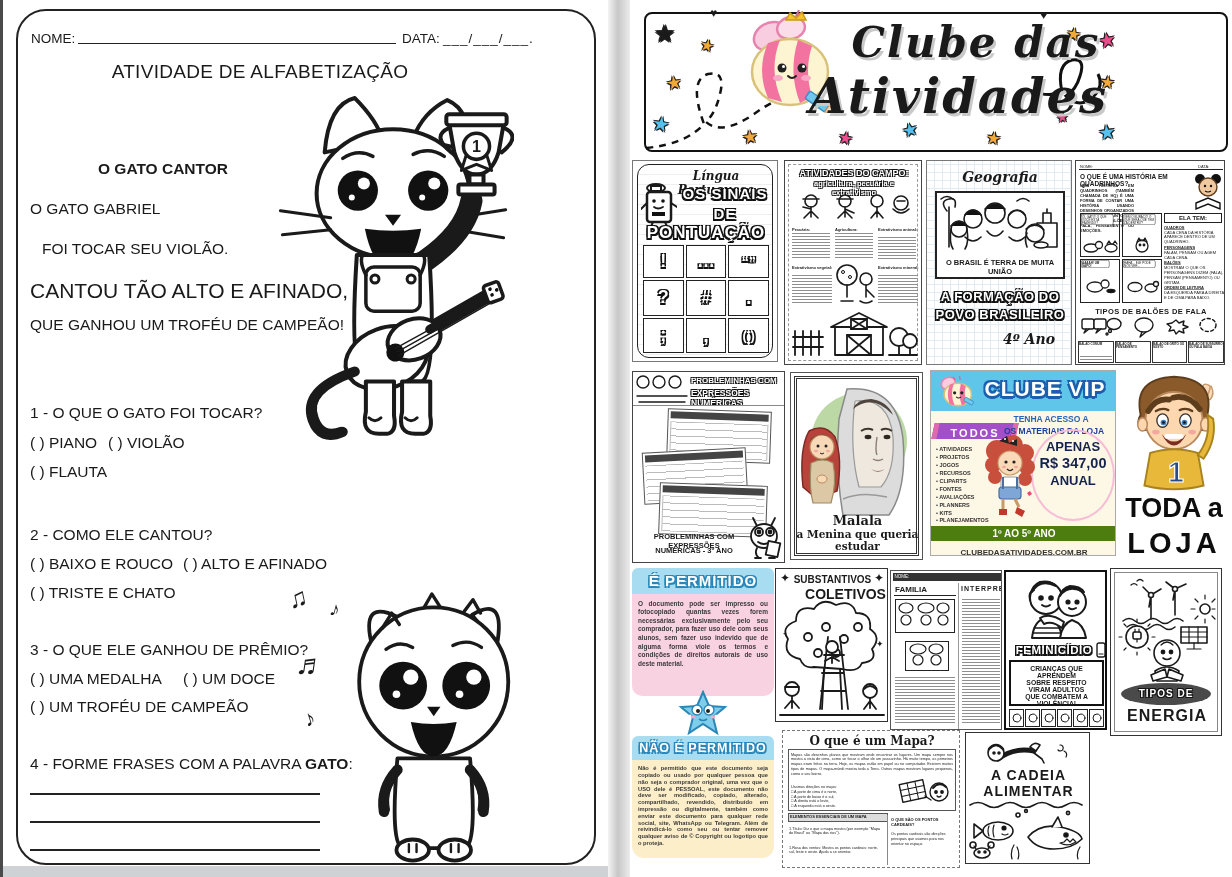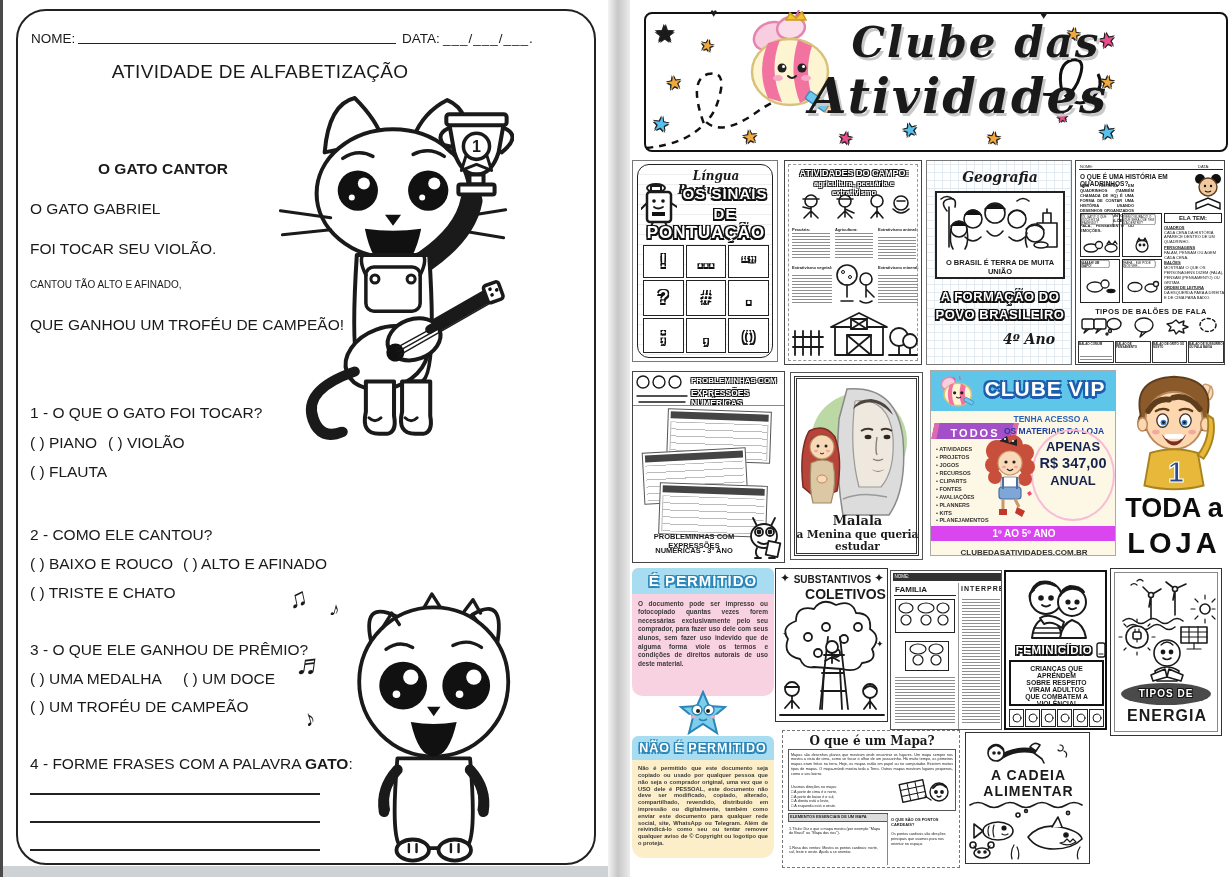--- a/index.html
+++ b/index.html
@@ -32,22 +32,22 @@
 
     <span class="abs" style="left:31px;top:31px;font-size:13.5px">NOME:</span>
     <div class="abs u" style="left:78px;top:27px;width:318px;height:17px"></div>
     <span class="abs" style="left:402px;top:31px;font-size:13.5px">DATA:</span>
     <span class="abs" style="left:443px;top:31px;font-size:13.5px;letter-spacing:1px">___/___/___.</span>
 
     <div class="abs" style="left:60px;top:61px;width:400px;text-align:center;font-size:19px;font-weight:normal;letter-spacing:.3px">ATIVIDADE DE ALFABETIZAÇÃO</div>
 
     <div class="abs" style="left:88px;top:160px;width:150px;text-align:center;font-size:15.5px;font-weight:bold">O GATO CANTOR</div>
     <div class="abs" style="left:30px;top:200px;font-size:15.5px">O GATO GABRIEL</div>
-    <div class="abs" style="left:30px;top:240px;font-size:15.5px">FOI TOCAR SEU VIOLÃO.</div>
-    <div class="abs" style="left:30px;top:279px;font-size:10px">CANTOU TÃO ALTO E AFINADO,</div>
+    <div class="abs" style="left:42px;top:240px;font-size:15.5px">FOI TOCAR SEU VIOLÃO.</div>
+    <div class="abs" style="left:30px;top:279px;font-size:21px">CANTOU TÃO ALTO E AFINADO,</div>
     <div class="abs" style="left:30px;top:316px;font-size:15.5px">QUE GANHOU UM TROFÉU DE CAMPEÃO!</div>
 
     <div class="abs" style="left:30px;top:404px;font-size:15.5px">1 - O QUE O GATO FOI TOCAR?</div>
     <div class="abs" style="left:30px;top:434px;font-size:15.5px">(  ) PIANO</div>
     <div class="abs" style="left:108px;top:434px;font-size:15.5px">(  ) VIOLÃO</div>
     <div class="abs" style="left:30px;top:463px;font-size:15.5px">(  ) FLAUTA</div>
 
     <div class="abs" style="left:30px;top:526px;font-size:15.5px">2 - COMO ELE CANTOU?</div>
     <div class="abs" style="left:30px;top:555px;font-size:15.5px">(  ) BAIXO E ROUCO</div>
     <div class="abs" style="left:183px;top:555px;font-size:15.5px">(  ) ALTO E AFINADO</div>
@@ -541,21 +541,21 @@
             <path d="M20,42 v12 M34,42 v12" stroke="#4a6fa0" stroke-width="2"></path>
             <path d="M20,64 v10 M32,64 l4,8" stroke="#c89a6a" stroke-width="3"></path>
             <path d="M16,74 h8 v6 h-8 z M34,72 l8,4 l-3,6 l-7,-4 z" fill="#c0392b"></path>
             <path d="M44,58 l3,-2 l2,3 l-3,2 z" fill="#e84a6f"></path>
           </g>
         </svg>
         <div class="abs" style="left:102px;top:28px;width:80px;text-align:center;font-size:13px;font-weight:800;color:#14224e">APENAS</div>
         <div class="abs" style="left:98px;top:44px;width:88px;text-align:center;font-size:14.5px;font-weight:800;color:#14224e">R$ 347,00</div>
         <div class="abs" style="left:102px;top:62px;width:80px;text-align:center;font-size:13px;font-weight:800;color:#14224e">ANUAL</div>
       </div>
-      <div class="abs" style="left:0;top:155px;width:186px;height:15px;background:#d946ef;color:#fff;text-align:center;font-size:10px;font-weight:800;line-height:15px">
+      <div class="abs" style="left:0;top:155px;width:186px;height:15px;background:#4d7c0f;color:#fff;text-align:center;font-size:10px;font-weight:800;line-height:15px">
         <span>1º AO 5º ANO</span>
       </div>
       <div class="abs" style="left:0;top:170px;width:186px;height:16px;background:#fdf7e6;text-align:center">
         <span style="font-size:8px;font-weight:800;color:#333;line-height:16px">CLUBEDASATIVIDADES.COM.BR</span>
       </div>
     </div>
 
     <div class="abs" style="left:488px;top:371px;width:112px;height:192px">
       <svg width="108" height="124" viewBox="0 0 110 130" style="position:absolute;left:2px;top:0">
         <path d="M88,30 q4,-8 -2,-12 l8,-2 q4,8 -1,14 z" fill="#f9d9b8" stroke="#c89a6a" stroke-width="1.5"></path>

